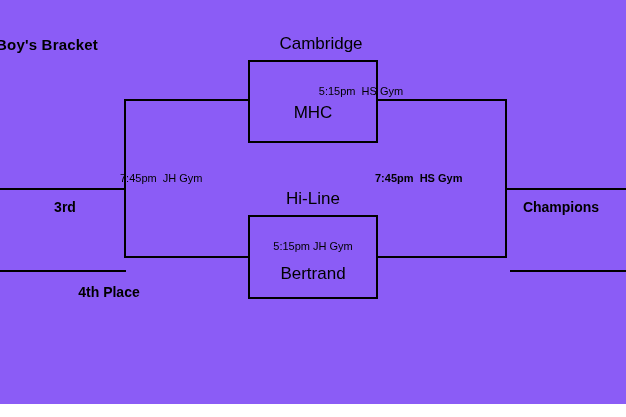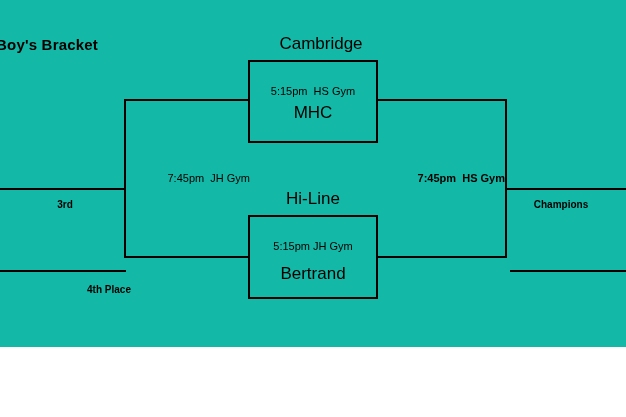--- a/index.html
+++ b/index.html
@@ -8,22 +8,22 @@
     padding: 0;
     background: #ffffff;
   }
   body {
     font-family: "Liberation Sans", sans-serif;
     color: #000000;
   }
   #stage {
     position: relative;
     width: 626px;
-    height: 347px;
-    background: #14b8a6;
+    height: 404px;
+    background: #8b5cf6;
     overflow: hidden;
   }
 
   
   .title {
     position: absolute;
     left: -4px;
     top: 36px;
     font-size: 15px;
     font-weight: bold;
@@ -42,26 +42,26 @@
     position: absolute;
     font-size: 11px;
     white-space: pre;
     text-align: center;
     width: 130px;
   }
   .round-time {
     position: absolute;
     font-size: 11px;
     white-space: pre;
-    text-align: right;
+    text-align: left;
     width: 130px;
   }
   .corner-label {
     position: absolute;
-    font-size: 10px;
+    font-size: 14px;
     font-weight: bold;
     white-space: nowrap;
     text-align: center;
     width: 130px;
   }
 
   
   .hline {
     position: absolute;
     height: 0;
@@ -93,21 +93,21 @@
   <div class="hline" style="left:0px; top:270px; width:126px;"></div>
 
   <div class="vline" style="left:505px; top:99px; height:159px;"></div>
   <div class="hline" style="left:378px; top:99px; width:129px;"></div>
   <div class="hline" style="left:378px; top:256px; width:129px;"></div>
   <div class="hline" style="left:505px; top:188px; width:121px;"></div>
   <div class="hline" style="left:510px; top:270px; width:116px;"></div>
 
   <div class="gamebox" style="left:248px; top:60px; width:130px; height:83px;"></div>
   <div class="team" style="left:256px; top:34px;">Cambridge</div>
-  <div class="slot-time" style="left:248px; top:85px;">5:15pm  HS Gym</div>
+  <div class="slot-time" style="left:248px; top:85px;padding-left:48px;">5:15pm  HS Gym</div>
   <div class="team" style="left:248px; top:103px;">MHC</div>
 
   <div class="gamebox" style="left:248px; top:215px; width:130px; height:84px;"></div>
   <div class="team" style="left:248px; top:189px;">Hi-Line</div>
   <div class="slot-time" style="left:248px; top:240px;">5:15pm JH Gym</div>
   <div class="team" style="left:248px; top:264px;">Bertrand</div>
 
   <div class="round-time" style="left:120px; top:172px;">7:45pm  JH Gym</div>
   <div class="round-time" style="left:375px; top:172px;font-weight:bold;">7:45pm  HS Gym</div>
 

